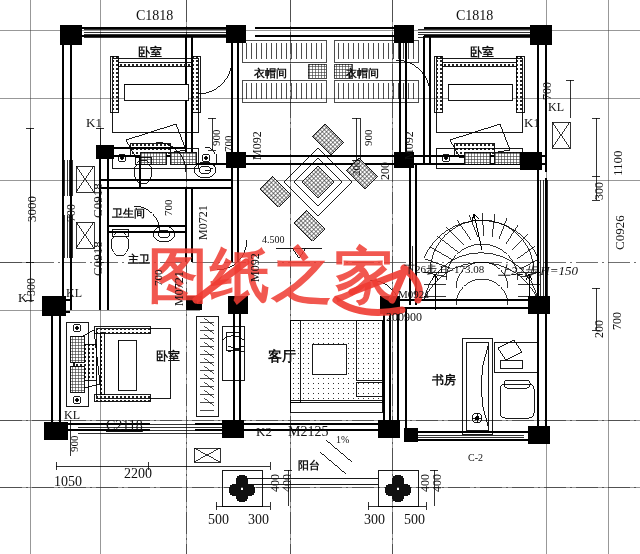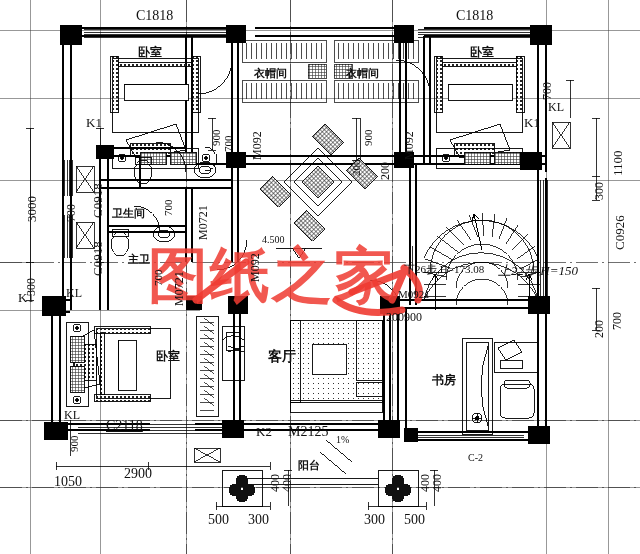--- a/index.html
+++ b/index.html
@@ -504,21 +504,21 @@
   <div class="lbl dim rot90" style="left:210px;top:146px;font-size:11px;">900</div>
   <div class="lbl dim rot90" style="left:222px;top:152px;font-size:11px;">700</div>
   <div class="lbl dim rot90" style="left:362px;top:146px;font-size:11px;">900</div>
   <div class="lbl dim rot90" style="left:350px;top:176px;font-size:11px;">200</div>
   <div class="lbl dim rot90" style="left:162px;top:216px;font-size:11px;">700</div>
   <div class="lbl dim rot90" style="left:152px;top:286px;font-size:11px;">700</div>
   <div class="lbl dim" style="left:386px;top:310px;font-size:12px;"><span>200</span><span>900</span></div>
   <div class="lbl dim rot90" style="left:68px;top:452px;font-size:11px;">900</div>
 
   <div class="lbl dim" style="left:54px;top:466px;font-size:14px;margin-top:8px;">1050</div>
-  <div class="lbl dim" style="left:124px;top:466px;font-size:14px;">2900</div>
+  <div class="lbl dim" style="left:124px;top:466px;font-size:14px;">2200</div>
   <div class="lbl dim" style="left:208px;top:512px;font-size:14px;">500</div>
   <div class="lbl dim" style="left:248px;top:512px;font-size:14px;">300</div>
   <div class="lbl dim" style="left:364px;top:512px;font-size:14px;">300</div>
   <div class="lbl dim" style="left:404px;top:512px;font-size:14px;">500</div>
   <div class="lbl dim rot90" style="left:268px;top:492px;font-size:12px;">400</div>
   <div class="lbl dim rot90" style="left:280px;top:492px;font-size:12px;">400</div>
   <div class="lbl dim rot90" style="left:418px;top:492px;font-size:12px;">400</div>
   <div class="lbl dim rot90" style="left:430px;top:492px;font-size:12px;">400</div>
 
   <div class="lbl dim" style="left:336px;top:434px;font-size:10px;">1%</div>

